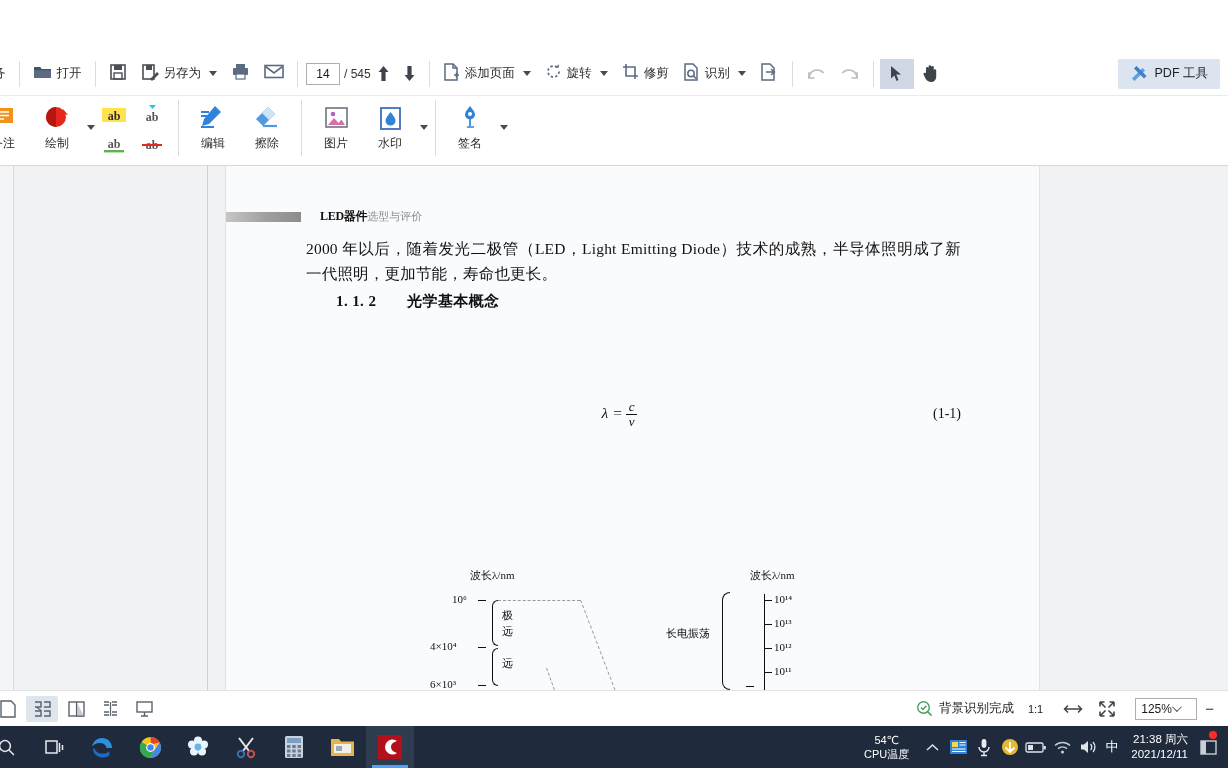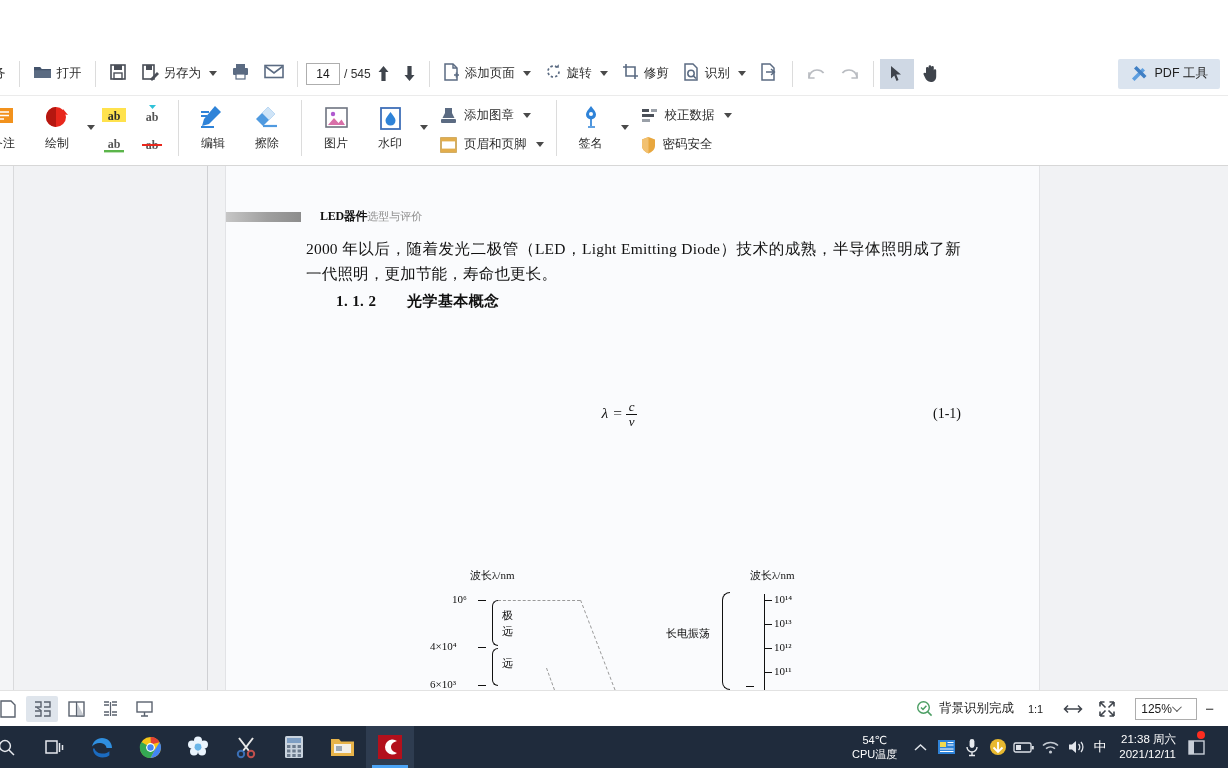--- a/index.html
+++ b/index.html
@@ -191,21 +191,21 @@
     background: #1f2b3c; display: flex; align-items: center;
   }
   .tk-item {
     width: 48px; height: 42px; display: flex; align-items: center; justify-content: center;
     position: relative;
   }
   .tk-item.active { background: #2e3c50; }
   .tk-item.active::after {
     content: ""; position: absolute; bottom: 0; left: 6px; right: 6px; height: 3px; background: #4ba3f5;
   }
-  .tray { margin-left: auto; display: flex; align-items: center; gap: 0px; padding-right: 20px; }
+  .tray { margin-left: auto; display: flex; align-items: center; gap: 0px; padding-right: 8px; }
   .tray-ico { width: 26px; height: 42px; display: flex; align-items: center; justify-content: center; }
   .cpu-box { color: #ffffff; font-size: 11px; line-height: 14px; text-align: center; padding: 0 10px; }
   .clock { color: #ffffff; font-size: 11.5px; line-height: 15px; text-align: right; padding: 0 8px; }
   .notif-dot { width: 8px; height: 8px; border-radius: 50%; background: #ff2d20; position: absolute; top: 5px; right: 3px; }
 </style>
 </head>
 <body>
 
 <div id="app">
 
@@ -480,75 +480,37 @@
             <rect x="3" y="2" width="19" height="21" fill="#fff" stroke="#3f6fb8" stroke-width="1.8"></rect>
             <path d="M12.5 6c3 4 5 6.2 5 8.6a5 5 0 0 1-10 0C7.5 12.2 9.5 10 12.5 6z" fill="#2f83d8"></path>
           </svg>
       </span>
       <span class="tb2-lbl">水印</span>
     </div>
     <div class="tb2-caret">
       <span class="caret"></span>
     </div>
 
-    <div class="dual-col" style="margin-left:6px">
-      <div class="dual-row">
-        <svg width="19" height="18" viewBox="0 0 19 18">
-            <path d="M6 1h7v5l2.5 5H3.5L6 6z" fill="#5b6b82"></path>
-            <rect x="2" y="12" width="15" height="4" rx="1" fill="#5b6b82"></rect>
-          </svg>
-        <span class="tb-label">添加图章</span>
-        <span class="caret"></span>
-      </div>
-      <div class="dual-row">
-        <svg width="19" height="18" viewBox="0 0 19 18">
-            <rect x="2" y="2" width="15" height="14" fill="#fff" stroke="#c79a40" stroke-width="1.6"></rect>
-            <rect x="2" y="2" width="15" height="3.4" fill="#e2ad4c"></rect>
-            <rect x="2" y="12.6" width="15" height="3.4" fill="#e2ad4c"></rect>
-          </svg>
-        <span class="tb-label">页眉和页脚</span>
-        <span class="caret"></span>
-      </div>
-    </div>
 
     <div class="tb2-sep"></div>
 
     <div class="tb2-item">
       <span class="tb2-ico">
         <svg width="22" height="26" viewBox="0 0 22 26">
             <path d="M11 1c3 4 5 6 5 8.4a5 5 0 0 1-10 0C6 7 8 5 11 1z" fill="#2f83d8"></path>
             <circle cx="11" cy="9" r="2" fill="#fff"></circle>
             <path d="M11 14v7M8 22h7" stroke="#2f83d8" stroke-width="1.7"></path>
           </svg>
       </span>
       <span class="tb2-lbl">签名</span>
     </div>
     <div class="tb2-caret">
       <span class="caret"></span>
     </div>
 
-    <div class="dual-col" style="margin-left:6px">
-      <div class="dual-row">
-        <svg width="19" height="17" viewBox="0 0 19 17">
-            <rect x="2" y="2" width="7" height="3" fill="#4a4f58"></rect>
-            <rect x="11" y="2" width="6" height="3" fill="#9aa0a8"></rect>
-            <rect x="2" y="7" width="12" height="3" fill="#4a4f58"></rect>
-            <rect x="2" y="12" width="8" height="3" fill="#9aa0a8"></rect>
-          </svg>
-        <span class="tb-label">校正数据</span>
-        <span class="caret"></span>
-      </div>
-      <div class="dual-row">
-        <svg width="17" height="18" viewBox="0 0 17 18">
-            <path d="M8.5 1l6.5 2.6v6c0 4-3 6.6-6.5 7.8C5 16.2 2 13.6 2 9.6v-6z" fill="#e8a73e"></path>
-            <path d="M8.5 1v16.4C5 16.2 2 13.6 2 9.6v-6z" fill="#f2c171"></path>
-          </svg>
-        <span class="tb-label">密码安全</span>
-      </div>
-    </div>
   </div>
 
   <div class="docarea">
     <div class="sidebar-strip"></div>
     <div class="vline" style="left:207px"></div>
     <div class="page-right-gutter"></div>
 
     <div class="page">
       <div class="doc">
 

